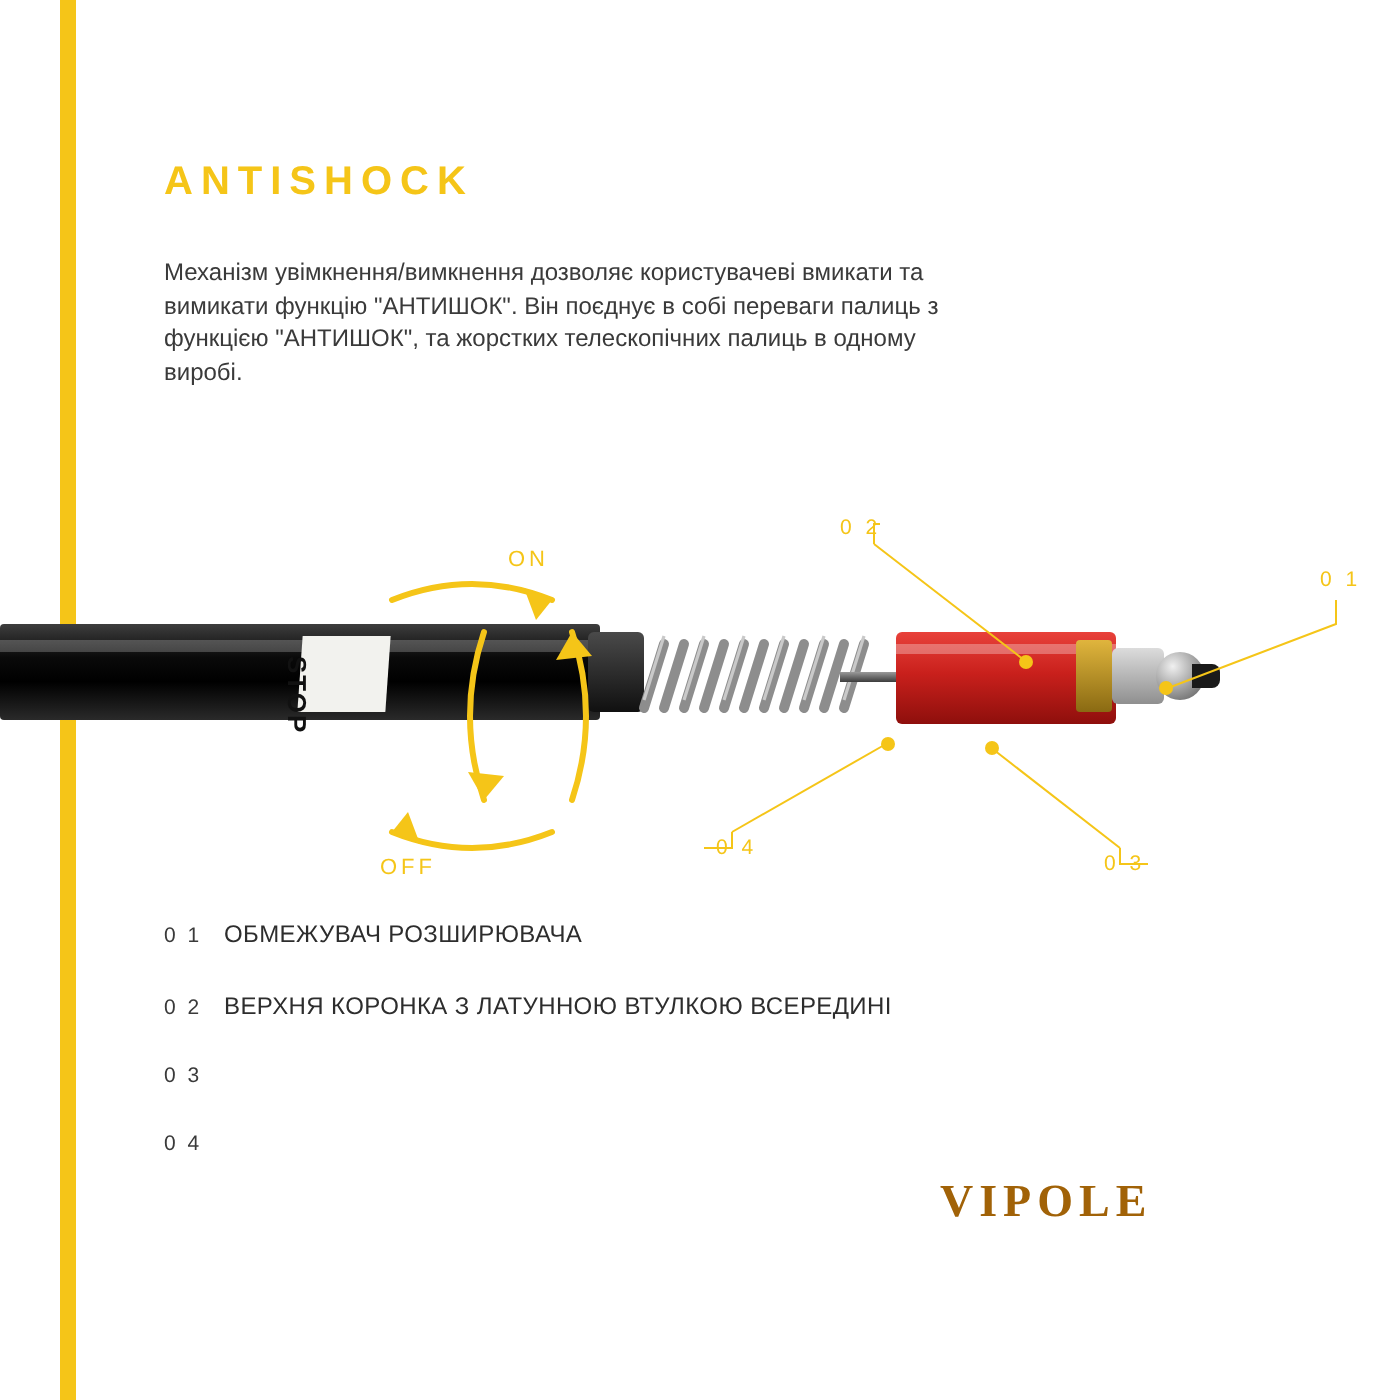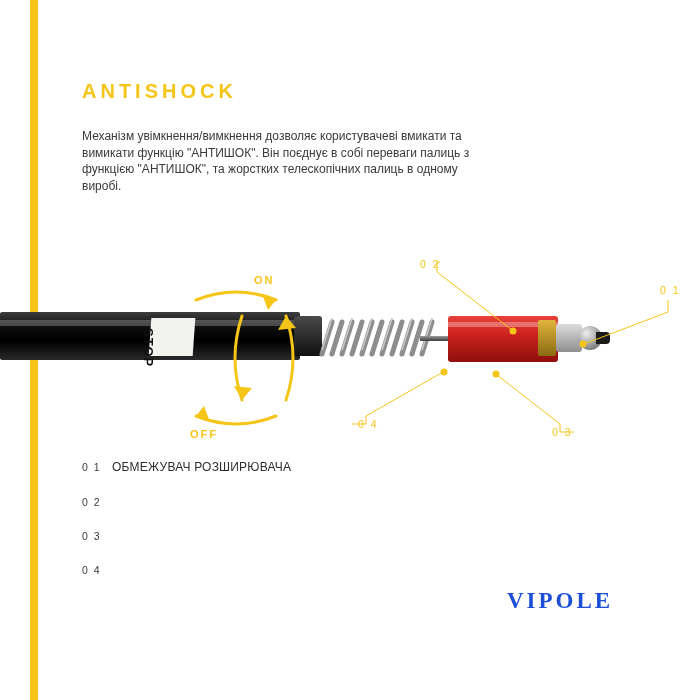--- a/index.html
+++ b/index.html
@@ -172,21 +172,21 @@
     top: 92px;
     width: 14px;
     height: 12px;
     background: #1a1a1a;
     border-radius: 0 4px 4px 0;
   }
   
   .on-label, .off-label {
     position: absolute;
     font-size: 11px;
-    font-weight: bold;
+    font-weight: normal;
     letter-spacing: 2px;
     color: #f5c518;
   }
   .on-label { left: 254px; top: 34px; }
   .off-label { left: 190px; top: 188px; }
   
   .callout {
     position: absolute;
     font-size: 10.5px;
     letter-spacing: 2px;
@@ -219,23 +219,22 @@
     color: #2d2d2d;
     letter-spacing: 0.2px;
   }
   .brand {
     position: absolute;
     left: 470px;
     top: 588px;
     font-size: 23px;
     font-weight: bold;
     letter-spacing: 3px;
-    color: #1d4ed8;
+    color: #a16207;
     font-family: "Liberation Serif", serif;
-    margin-left: 37px;
   }
   svg.overlay {
     position: absolute;
     left: 0;
     top: 0;
     width: 700px;
     height: 700px;
     pointer-events: none;
   }
 </style>
@@ -339,20 +338,21 @@
     <circle cx="444" cy="372" r="3.5" fill="#f5c518"></circle>
   </svg>
 
   <div class="legend">
     <div class="legend-row">
       <div class="legend-num">0 1</div>
       <div class="legend-text">ОБМЕЖУВАЧ  РОЗШИРЮВАЧА</div>
     </div>
     <div class="legend-row">
       <div class="legend-num">0 2</div>
+      <div class="legend-text">ВЕРХНЯ КОРОНКА З ЛАТУННОЮ ВТУЛКОЮ ВСЕРЕДИНІ</div>
     </div>
     <div class="legend-row">
       <div class="legend-num">0 3</div>
     </div>
     <div class="legend-row">
       <div class="legend-num">0 4</div>
     </div>
   </div>
 
   <div class="brand">VIPOLE</div>

